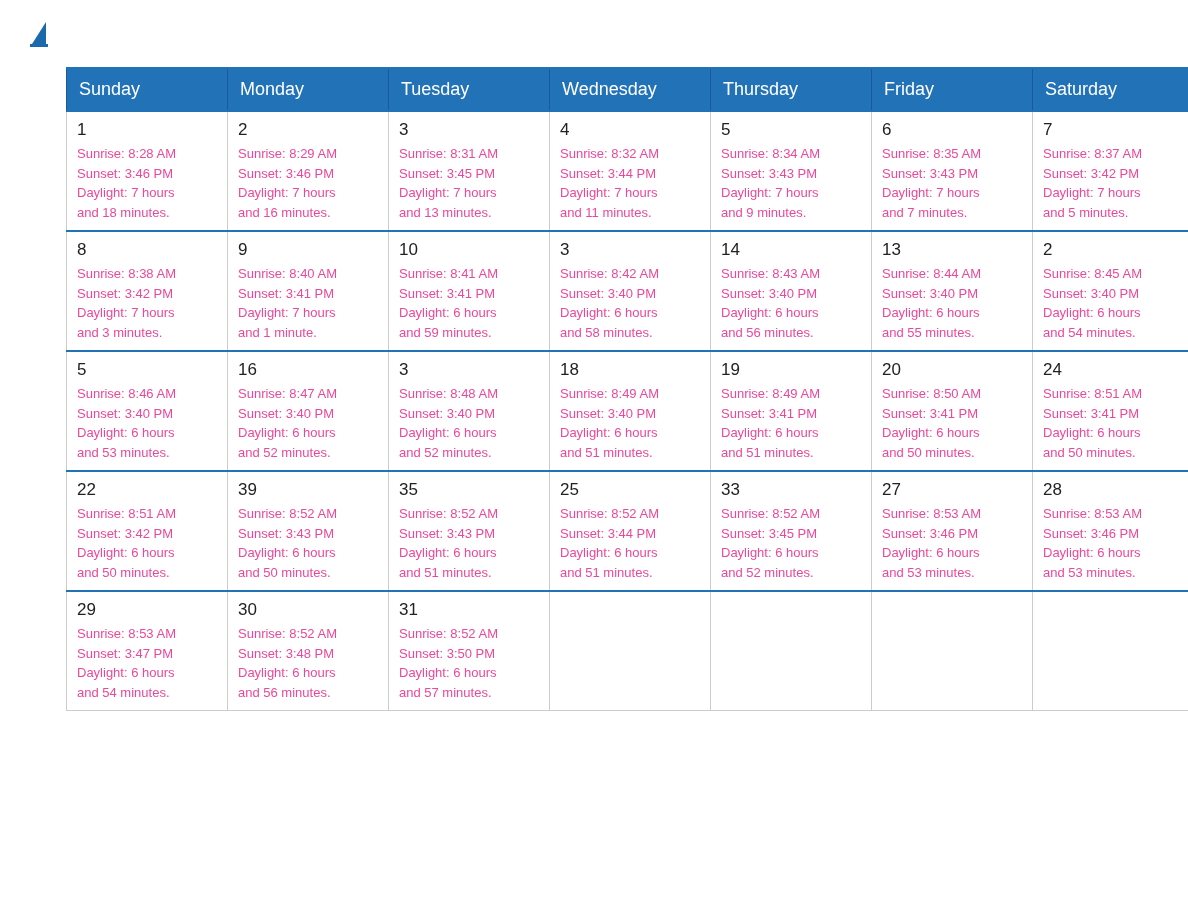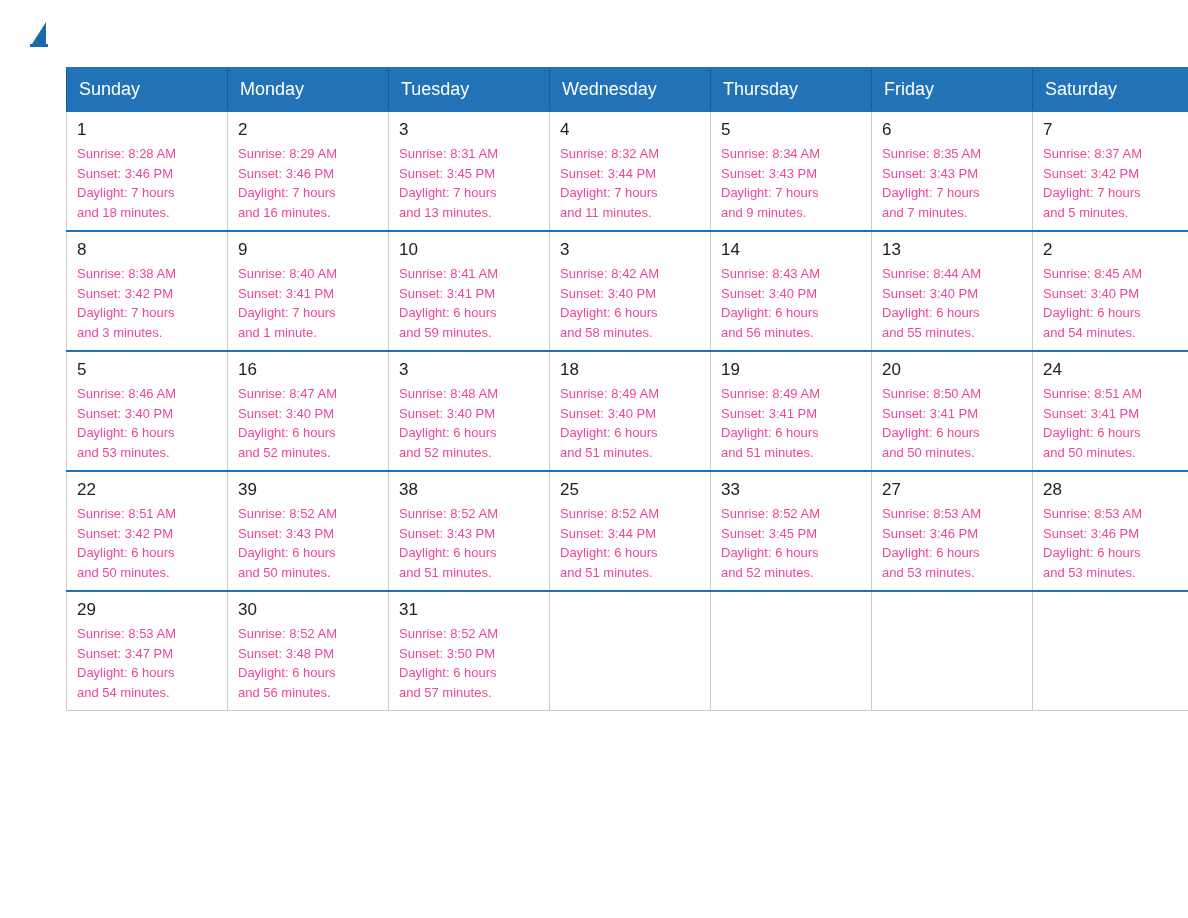--- a/index.html
+++ b/index.html
@@ -233,21 +233,21 @@
       <tr>
         <td>
           <div class="day-number">22</div>
           <div class="day-info">Sunrise: 8:51 AM<br>Sunset: 3:42 PM<br>Daylight: 6 hours<br>and 50 minutes.</div>
         </td>
         <td>
           <div class="day-number">39</div>
           <div class="day-info">Sunrise: 8:52 AM<br>Sunset: 3:43 PM<br>Daylight: 6 hours<br>and 50 minutes.</div>
         </td>
         <td>
-          <div class="day-number">38</div>
+          <div class="day-number">35</div>
           <div class="day-info">Sunrise: 8:52 AM<br>Sunset: 3:43 PM<br>Daylight: 6 hours<br>and 51 minutes.</div>
         </td>
         <td>
           <div class="day-number">25</div>
           <div class="day-info">Sunrise: 8:52 AM<br>Sunset: 3:44 PM<br>Daylight: 6 hours<br>and 51 minutes.</div>
         </td>
         <td>
           <div class="day-number">33</div>
           <div class="day-info">Sunrise: 8:52 AM<br>Sunset: 3:45 PM<br>Daylight: 6 hours<br>and 52 minutes.</div>
         </td>

